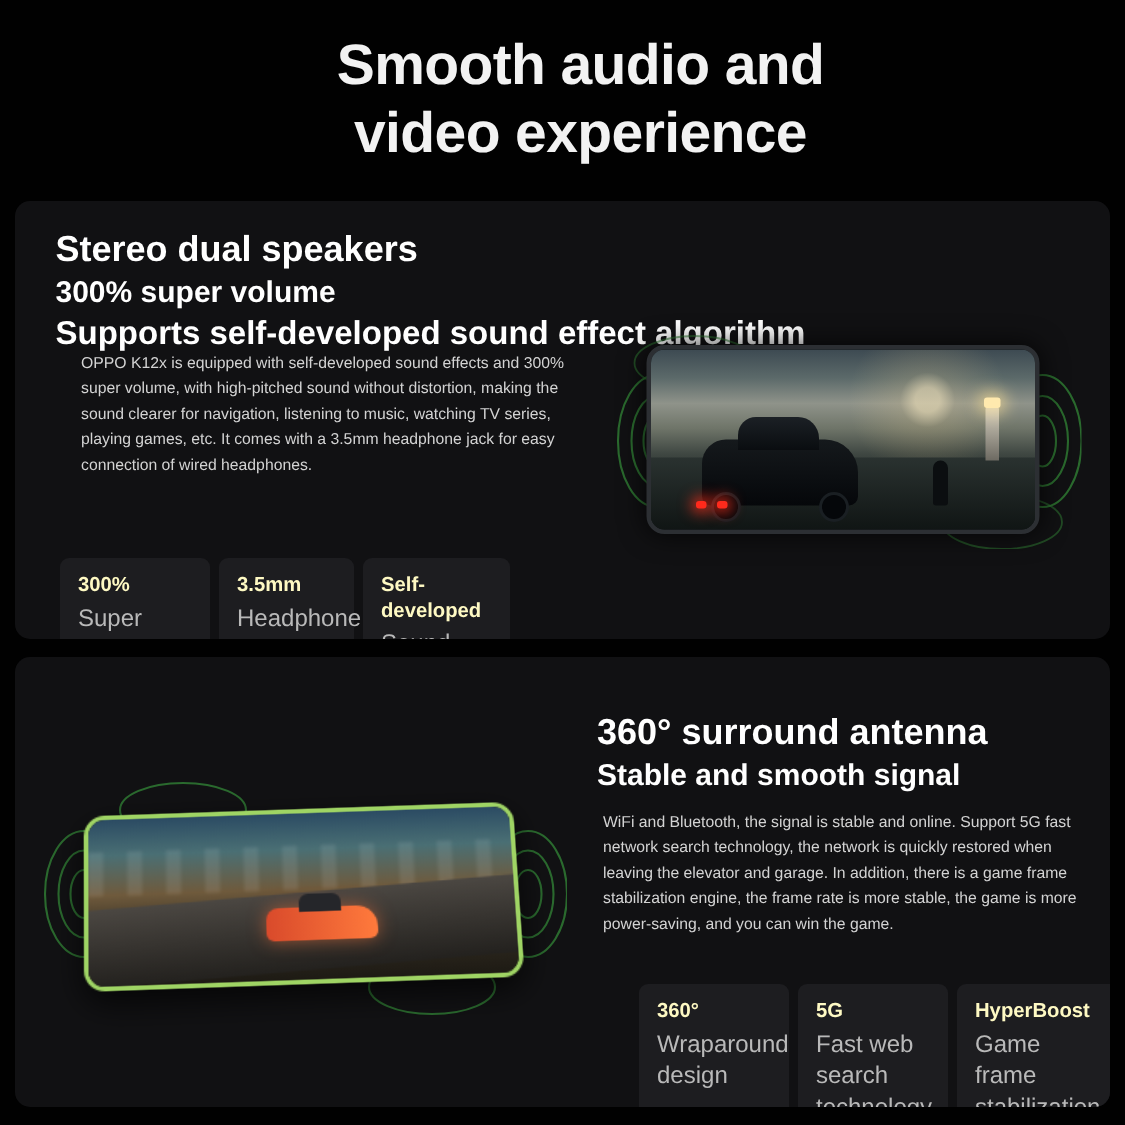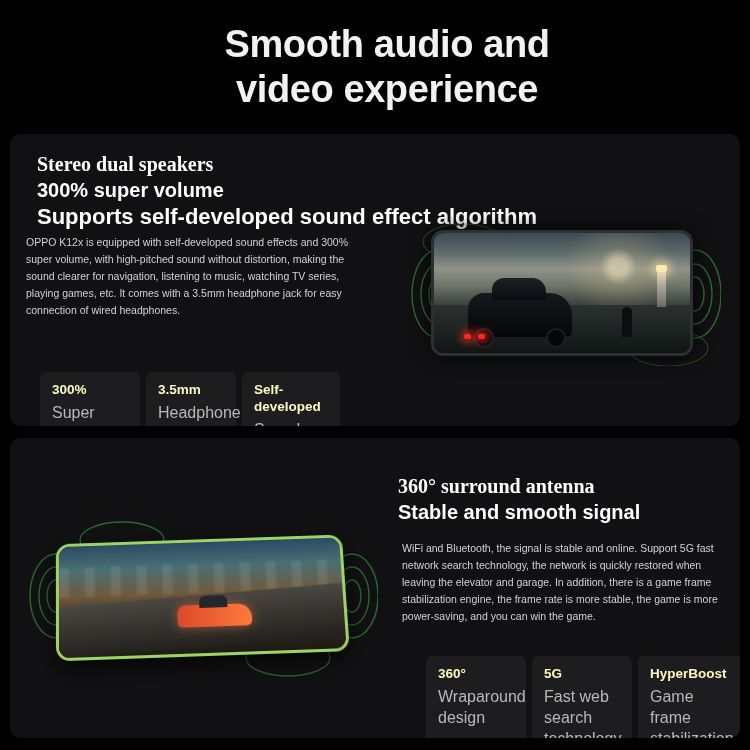--- a/index.html
+++ b/index.html
@@ -50,27 +50,27 @@
   .a-head {
     position: absolute;
     top: 18px; left: 27px;
     width: 560px;
   }
   .head-l1, .head-l2, .head-l3 {
     color: #ffffff;
     font-weight: 700;
     line-height: 1.28;
   }
-  .head-l1 { font-size: 20px; font-family: Liberation Serif, serif; }
+  .head-l1 { font-size: 24px; }
   .head-l2 { font-size: 20px; }
   .head-l3 { font-size: 22px; }
 
   .a-body {
     position: absolute;
-    top: 100px; left: 16px;
+    top: 100px; left: 44px;
     width: 348px;
     color: #d3d3d3;
     font-size: 10.5px;
     line-height: 1.62;
   }
 
   
   .phone-a-wrap {
     position: absolute;
     top: 88px; left: 393px;

